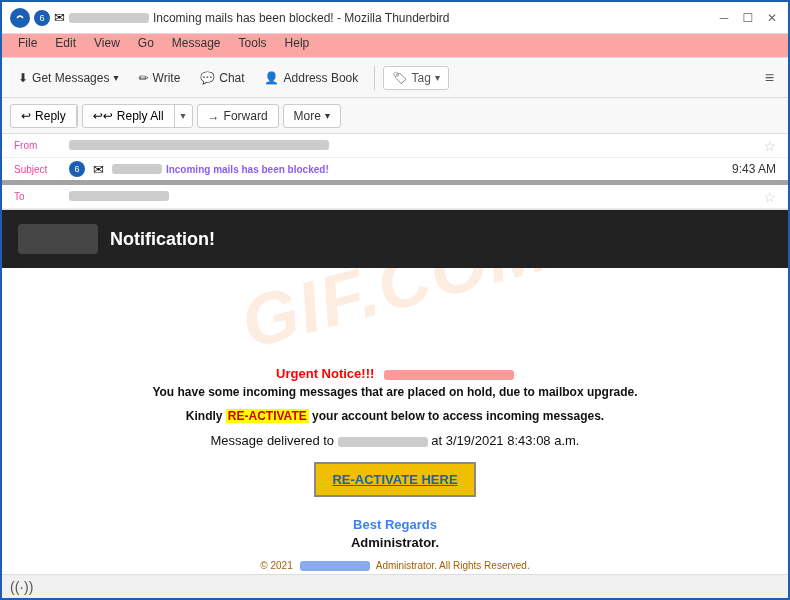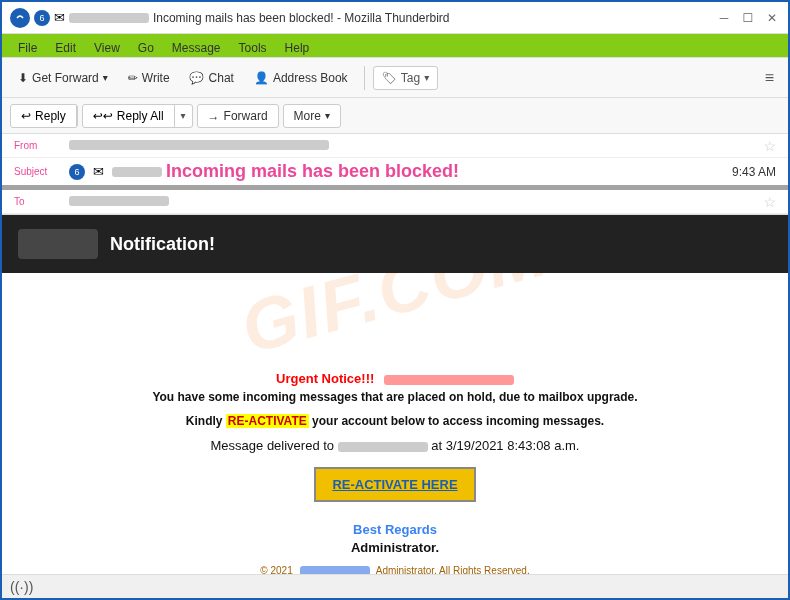--- a/index.html
+++ b/index.html
@@ -82,24 +82,24 @@
       height: 16px;
       display: flex;
       align-items: center;
       justify-content: center;
       font-size: 12px;
       color: #666;
       cursor: pointer;
     }
     
     .menubar {
-      background: #84cc16;
+      background: #fca5a5;
       height: 24px;
       display: flex;
-      align-items: flex-end;
+      align-items: flex-start;
       padding: 0 8px;
       gap: 2px;
       border-bottom: 1px solid #ddd;
       flex-shrink: 0;
     }
     .menu-item {
       padding: 2px 8px;
       font-size: 12px;
       color: #333;
       cursor: pointer;
@@ -437,21 +437,21 @@
     <span class="menu-item">View</span>
     <span class="menu-item">Go</span>
     <span class="menu-item">Message</span>
     <span class="menu-item">Tools</span>
     <span class="menu-item">Help</span>
   </div>
 
   <div class="toolbar">
     <button class="toolbar-btn">
       <span>⬇</span>
-      <span>Get Forward</span>
+      <span>Get Messages</span>
       <span style="font-size:10px">▾</span>
     </button>
     <button class="toolbar-btn">
       <span>✏</span>
       <span>Write</span>
     </button>
     <button class="toolbar-btn">
       <span>💬</span>
       <span>Chat</span>
     </button>
@@ -502,21 +502,21 @@
       <span class="star-icon">☆</span>
     </div>
     <div class="subject-row">
       <span class="header-label">Subject</span>
       <div style="flex:1; display:flex; align-items:center; gap:4px;">
         <div class="subject-badge">
           <span>6</span>
         </div>
         <span class="subject-envelope">✉</span>
         <span class="subject-blurred" style="width:50px"></span>
-        <strong style="font-size:18px;color:#ec4899;">Incoming mails has been blocked!</strong>
+        <strong style="font-size:10px;color:#8b5cf6;">Incoming mails has been blocked!</strong>
       </div>
       <span class="header-time">9:43 AM</span>
     </div>
     <div class="header-row">
       <span class="header-label">To</span>
       <span class="header-value">
         <span class="header-blurred" style="width:100px"></span>
       </span>
       <span class="star-icon">☆</span>
     </div>

